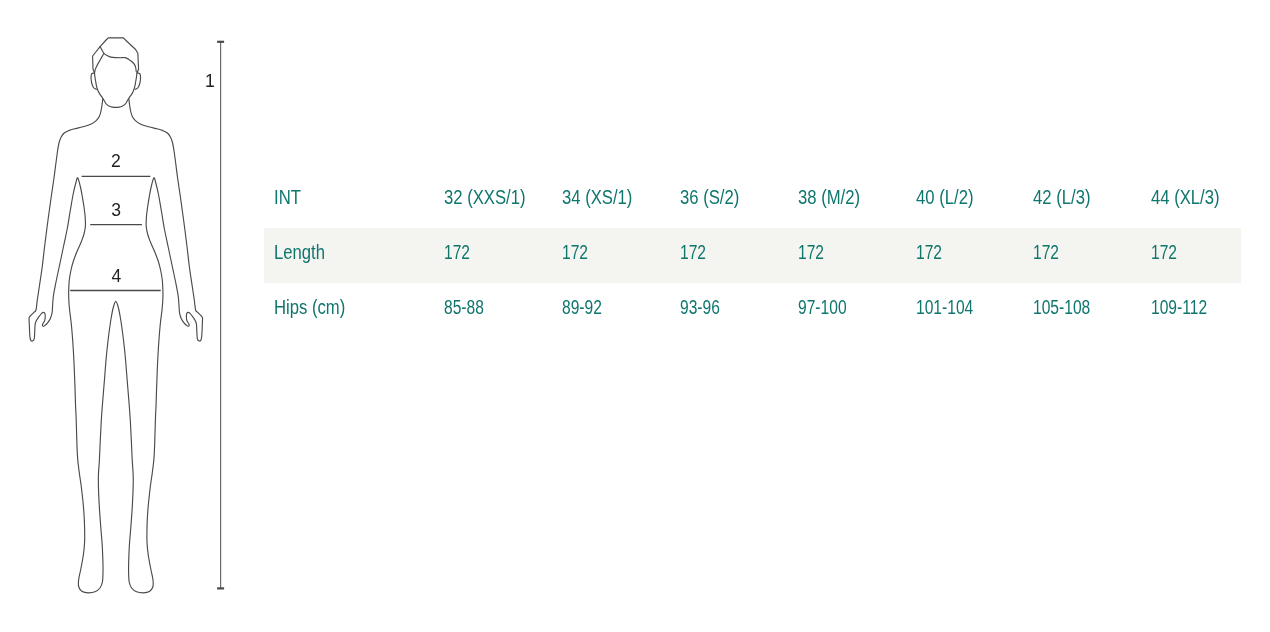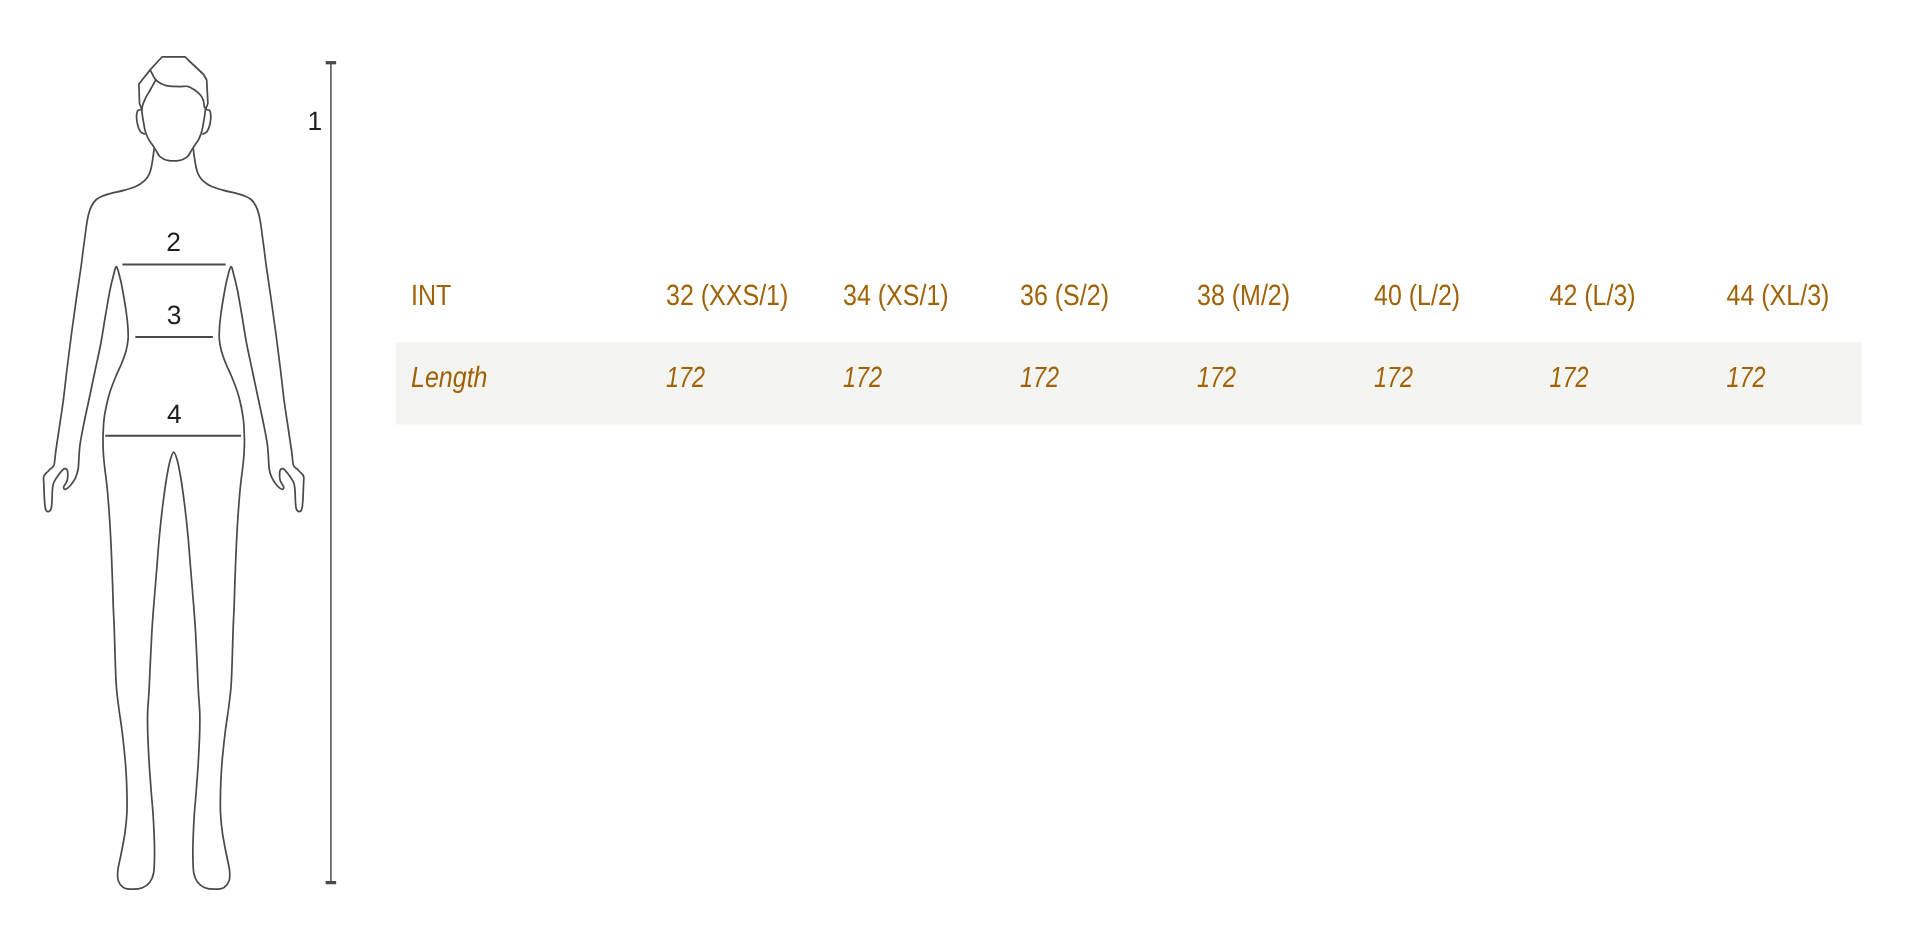--- a/index.html
+++ b/index.html
@@ -17,26 +17,26 @@
   .meas-line{stroke:#4a4a4a;stroke-width:1.3;stroke-linecap:butt;}
   .height-rule{stroke:#6a6a6a;stroke-width:1.2;stroke-linecap:butt;}
   .height-rule line[data-name^="height-rule-cap"]{stroke:#4a4a4a;stroke-width:2.2;}
   .fig-num text{font-family:"Liberation Sans",sans-serif;font-size:17.6px;
                 fill:#1f1f1f;}
 
   
   .size-table{position:absolute;left:264px;top:173.2px;width:977px;
               border-collapse:collapse;table-layout:fixed;}
   .size-table td{padding:0;height:54.95px;vertical-align:middle;
-                 font-size:19.5px;color:#a16207;line-height:1;}
+                 font-size:19.5px;color:#0f766e;line-height:1;}
   .size-table td .t{display:inline-block;transform:scaleX(.855) translateY(-2.8px) translateZ(0);
                     transform-origin:left center;white-space:nowrap;}
   .size-table td.num .t{transform:scaleX(.80) translateY(-2.8px) translateZ(0);}
   .size-table td.lbl{padding-left:10.2px;}
-  .size-table tr.alt{background:#f4f4f1;font-style:italic;}
+  .size-table tr.alt{background:#f4f4f1;}
   .size-table col.c-lbl{width:180.4px;}
   .size-table col.c-dat{width:117.8px;}
   .size-table col.c-last{width:89.8px;}
 </style>
 </head>
 <body>
 
 <div class="page" data-name="size-chart-page">
   <div class="figure-wrap" data-name="body-figure">
 <svg class="figure-svg" width="250" height="632" viewBox="0 0 250 632" data-name="body-figure-svg">
@@ -92,15 +92,25 @@
       <tr class="alt" data-name="table-row-length">
         <td class="lbl" data-name="row-label-length"><span class="t">Length</span></td>
         <td class="num" data-name="cell-length-32"><span class="t">172</span></td>
         <td class="num" data-name="cell-length-34"><span class="t">172</span></td>
         <td class="num" data-name="cell-length-36"><span class="t">172</span></td>
         <td class="num" data-name="cell-length-38"><span class="t">172</span></td>
         <td class="num" data-name="cell-length-40"><span class="t">172</span></td>
         <td class="num" data-name="cell-length-42"><span class="t">172</span></td>
         <td class="num" data-name="cell-length-44"><span class="t">172</span></td>
       </tr>
+      <tr data-name="table-row-hips">
+        <td class="lbl" data-name="row-label-hips"><span class="t">Hips (cm)</span></td>
+        <td class="num" data-name="cell-hips-32"><span class="t">85-88</span></td>
+        <td class="num" data-name="cell-hips-34"><span class="t">89-92</span></td>
+        <td class="num" data-name="cell-hips-36"><span class="t">93-96</span></td>
+        <td class="num" data-name="cell-hips-38"><span class="t">97-100</span></td>
+        <td class="num" data-name="cell-hips-40"><span class="t">101-104</span></td>
+        <td class="num" data-name="cell-hips-42"><span class="t">105-108</span></td>
+        <td class="num" data-name="cell-hips-44"><span class="t">109-112</span></td>
+      </tr>
     </tbody>
   </table>
 </div>
 
 </body></html>

